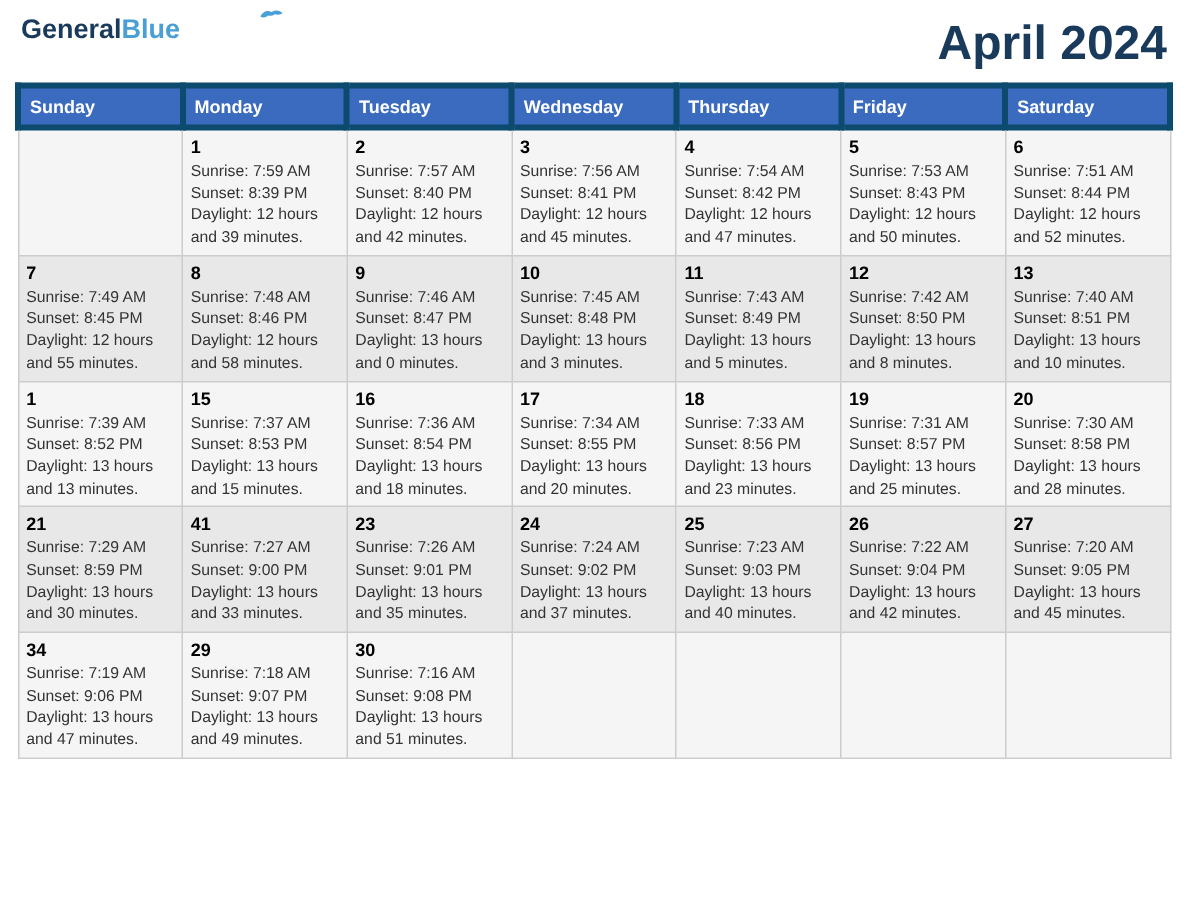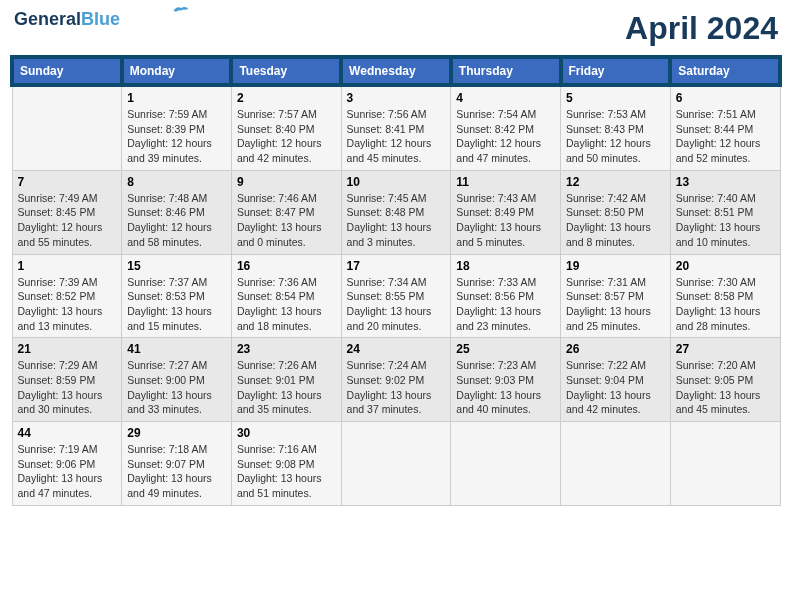--- a/index.html
+++ b/index.html
@@ -234,21 +234,21 @@
           <span class="day-number">26</span>
           <div class="day-info">Sunrise: 7:22 AM<br>Sunset: 9:04 PM<br>Daylight: 13 hours<br>and 42 minutes.</div>
         </td>
         <td>
           <span class="day-number">27</span>
           <div class="day-info">Sunrise: 7:20 AM<br>Sunset: 9:05 PM<br>Daylight: 13 hours<br>and 45 minutes.</div>
         </td>
       </tr>
       <tr>
         <td>
-          <span class="day-number">44</span>
+          <span class="day-number">34</span>
           <div class="day-info">Sunrise: 7:19 AM<br>Sunset: 9:06 PM<br>Daylight: 13 hours<br>and 47 minutes.</div>
         </td>
         <td>
           <span class="day-number">29</span>
           <div class="day-info">Sunrise: 7:18 AM<br>Sunset: 9:07 PM<br>Daylight: 13 hours<br>and 49 minutes.</div>
         </td>
         <td>
           <span class="day-number">30</span>
           <div class="day-info">Sunrise: 7:16 AM<br>Sunset: 9:08 PM<br>Daylight: 13 hours<br>and 51 minutes.</div>
         </td>

